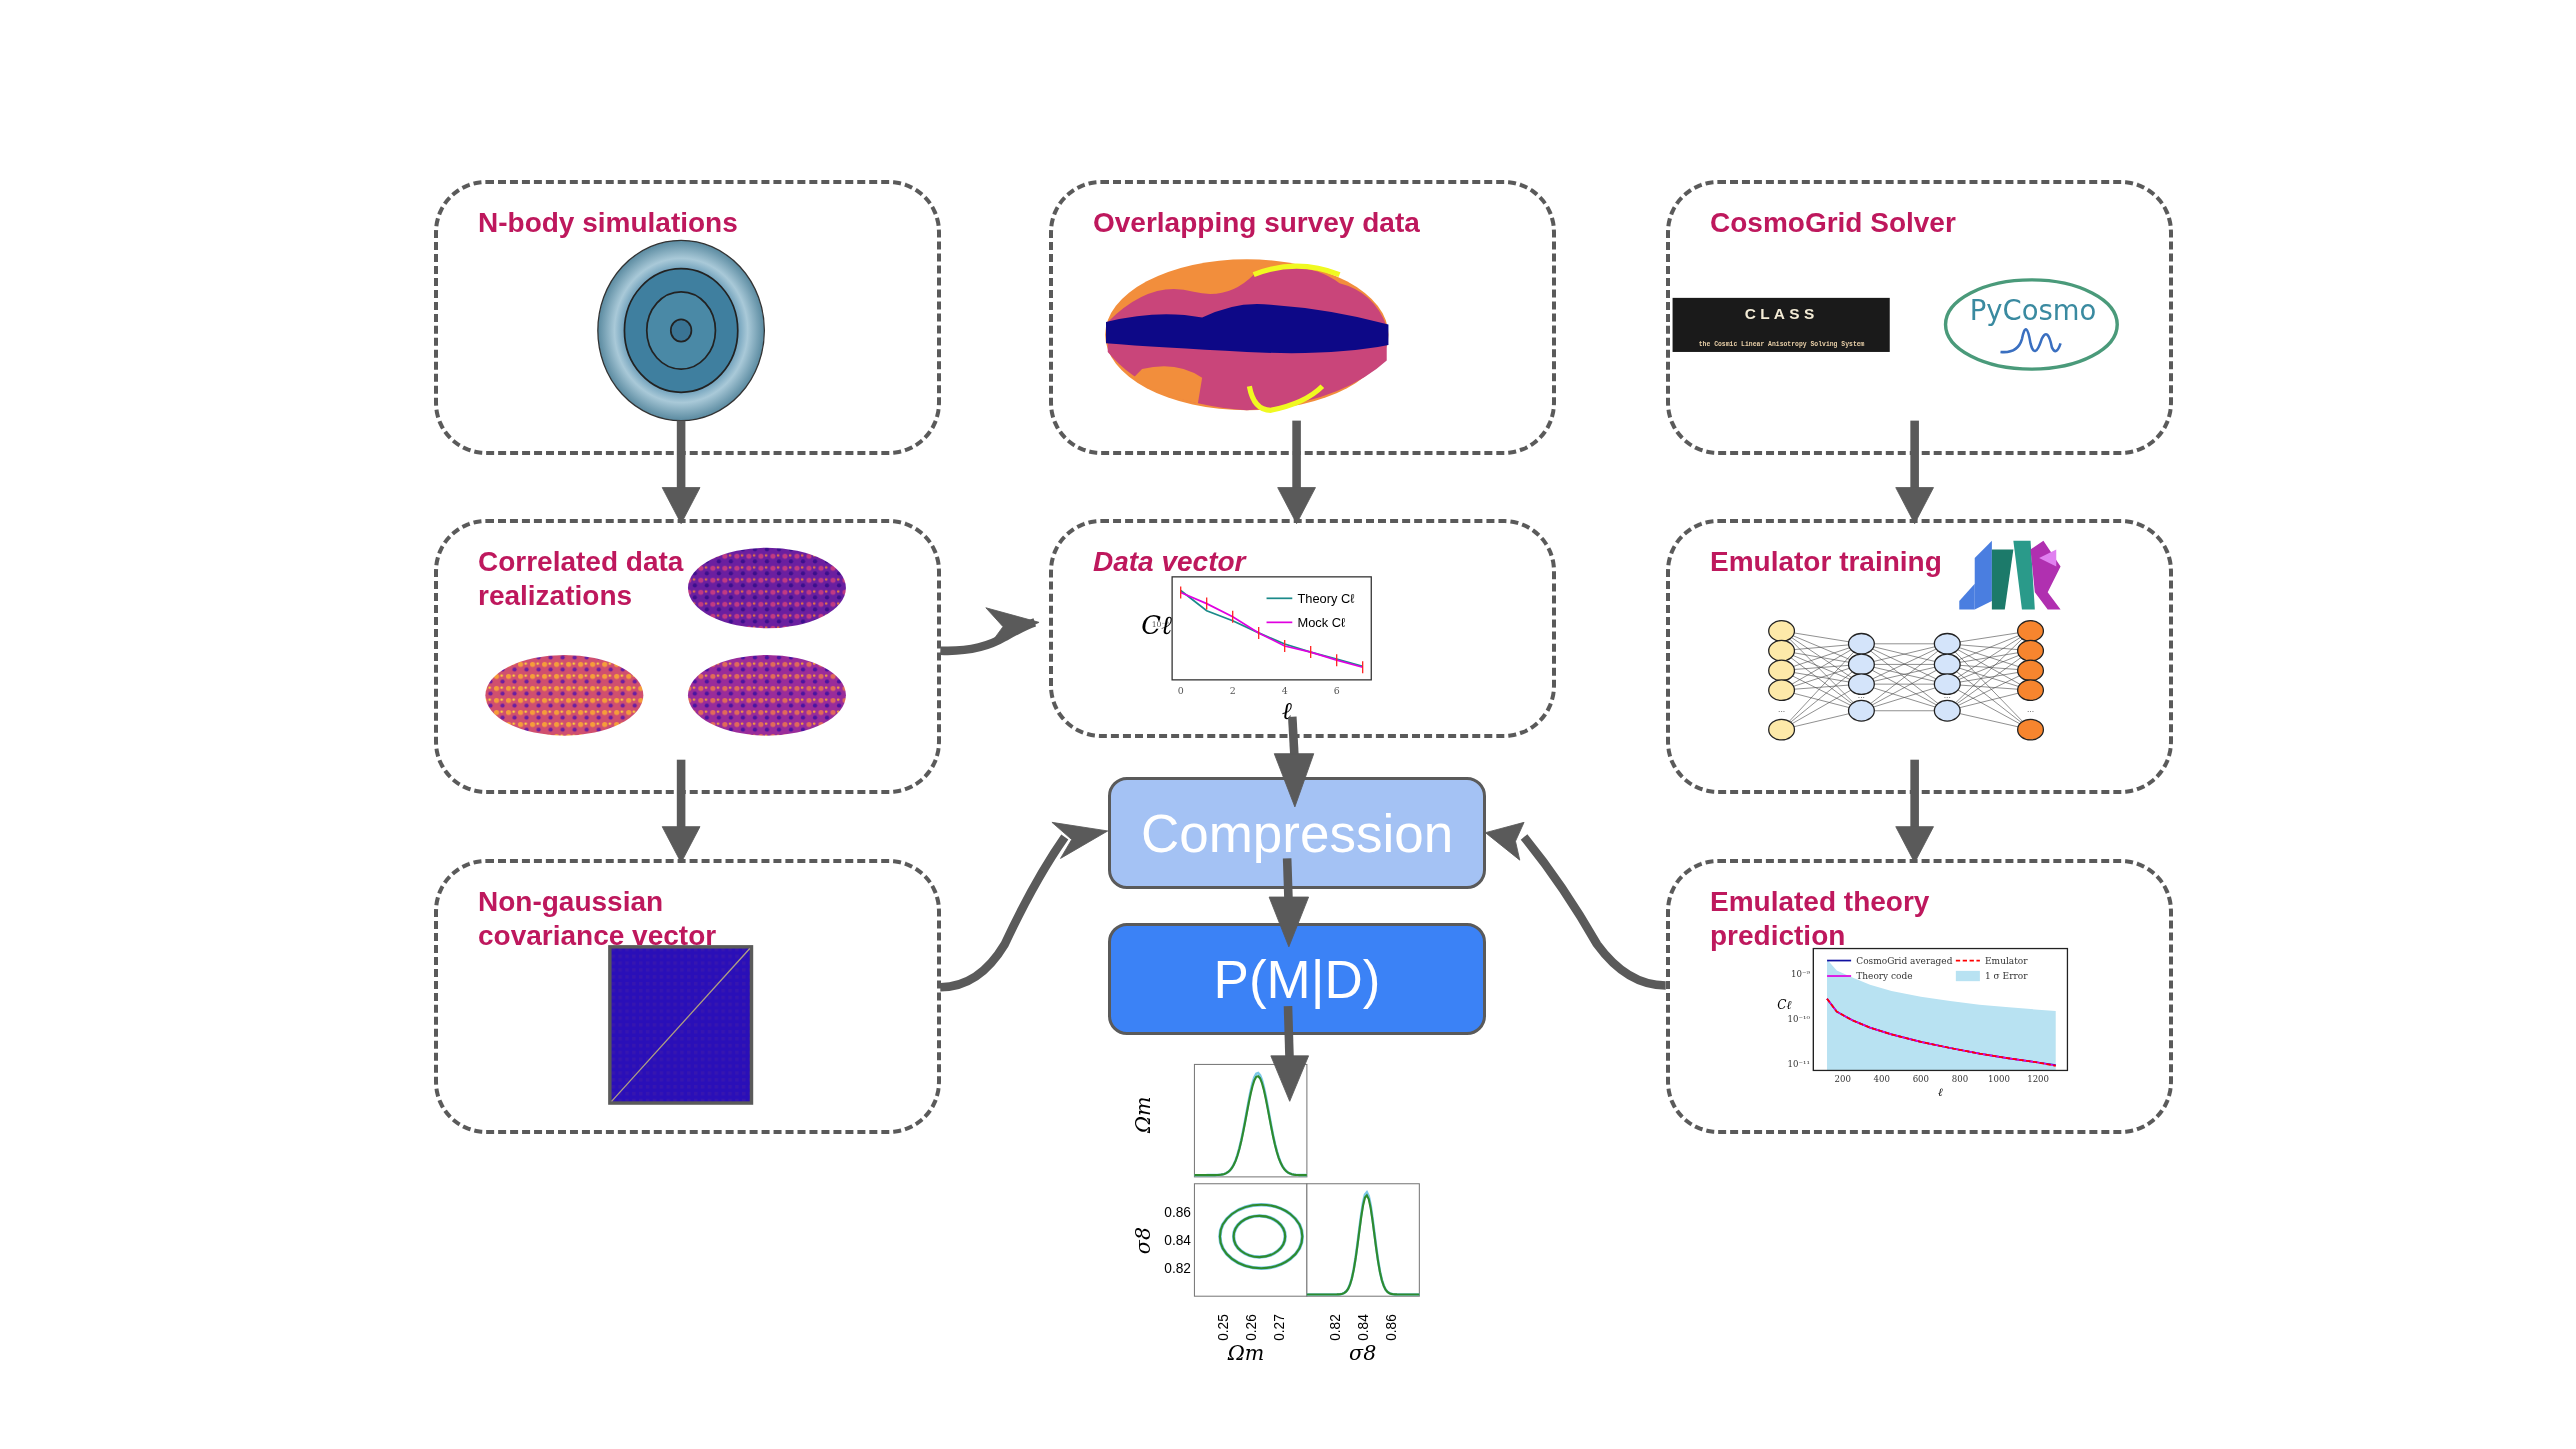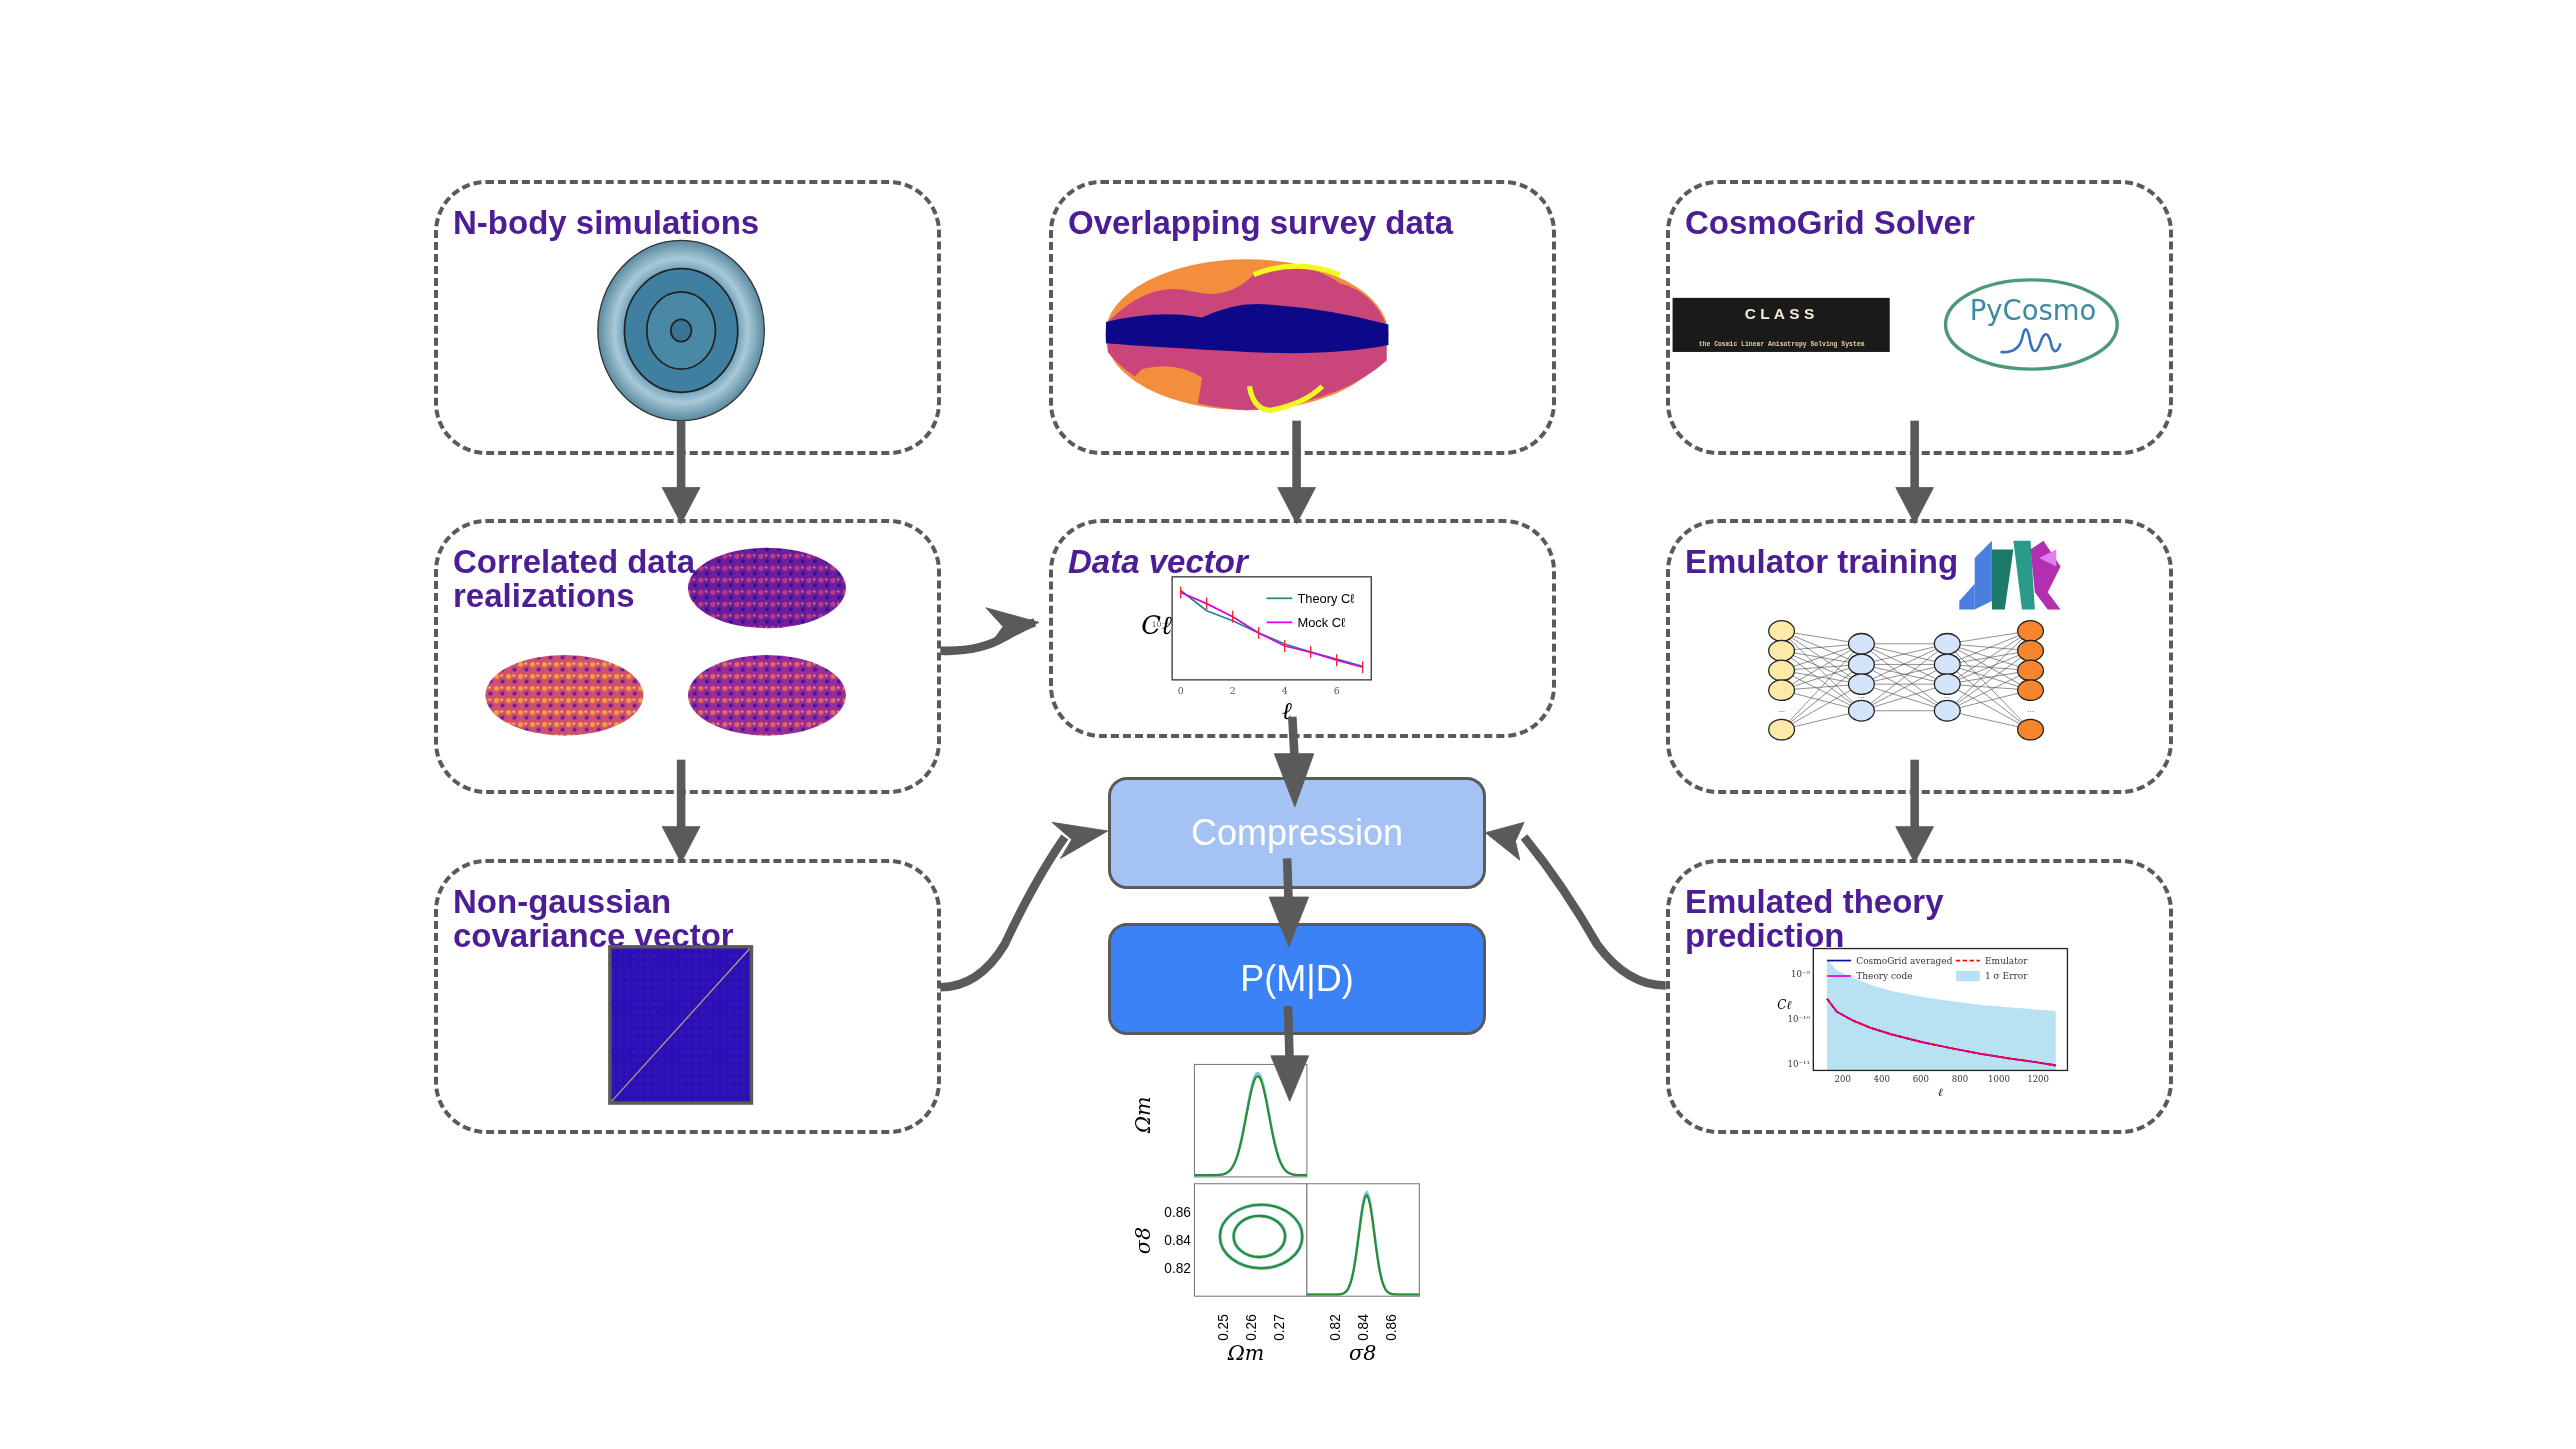--- a/index.html
+++ b/index.html
@@ -1,20 +1,20 @@
 <!DOCTYPE html>
 <html style="font-size:13.7px"><head>
 <meta charset="utf-8">
 <style>
   html,body{margin:0;padding:0;background:#fff;}
   body{width:2576px;height:1449px;position:relative;overflow:hidden;font-family:"Liberation Sans",sans-serif;}
   .panel{position:absolute;border:4.3px dashed #5a5a5a;border-radius:52px;box-sizing:border-box;}
-  .ptitle{position:absolute;left:15px;top:22px;font-weight:bold;font-size:33px;color:#4c1d95;line-height:34px;white-space:pre-line;}
+  .ptitle{position:absolute;left:40px;top:22px;font-weight:bold;font-size:28px;color:#be185d;line-height:34px;white-space:pre-line;}
   svg{position:absolute;left:0;top:0;}
-  .node{position:absolute;border:3.4px solid #5a5a5a;border-radius:19px;box-sizing:border-box;display:flex;align-items:center;justify-content:center;color:#fff;font-size:36px;}
+  .node{position:absolute;border:3.4px solid #5a5a5a;border-radius:19px;box-sizing:border-box;display:flex;align-items:center;justify-content:center;color:#fff;font-size:53px;}
 </style>
 </head>
 <body>
 
 <div class="panel" style="left:434px;top:180px;width:507px;height:275px;">
   <div class="ptitle">N-body simulations</div>
 </div>
 <div class="panel" style="left:1049px;top:180px;width:507px;height:275px;">
   <div class="ptitle">Overlapping survey data</div>
 </div>

